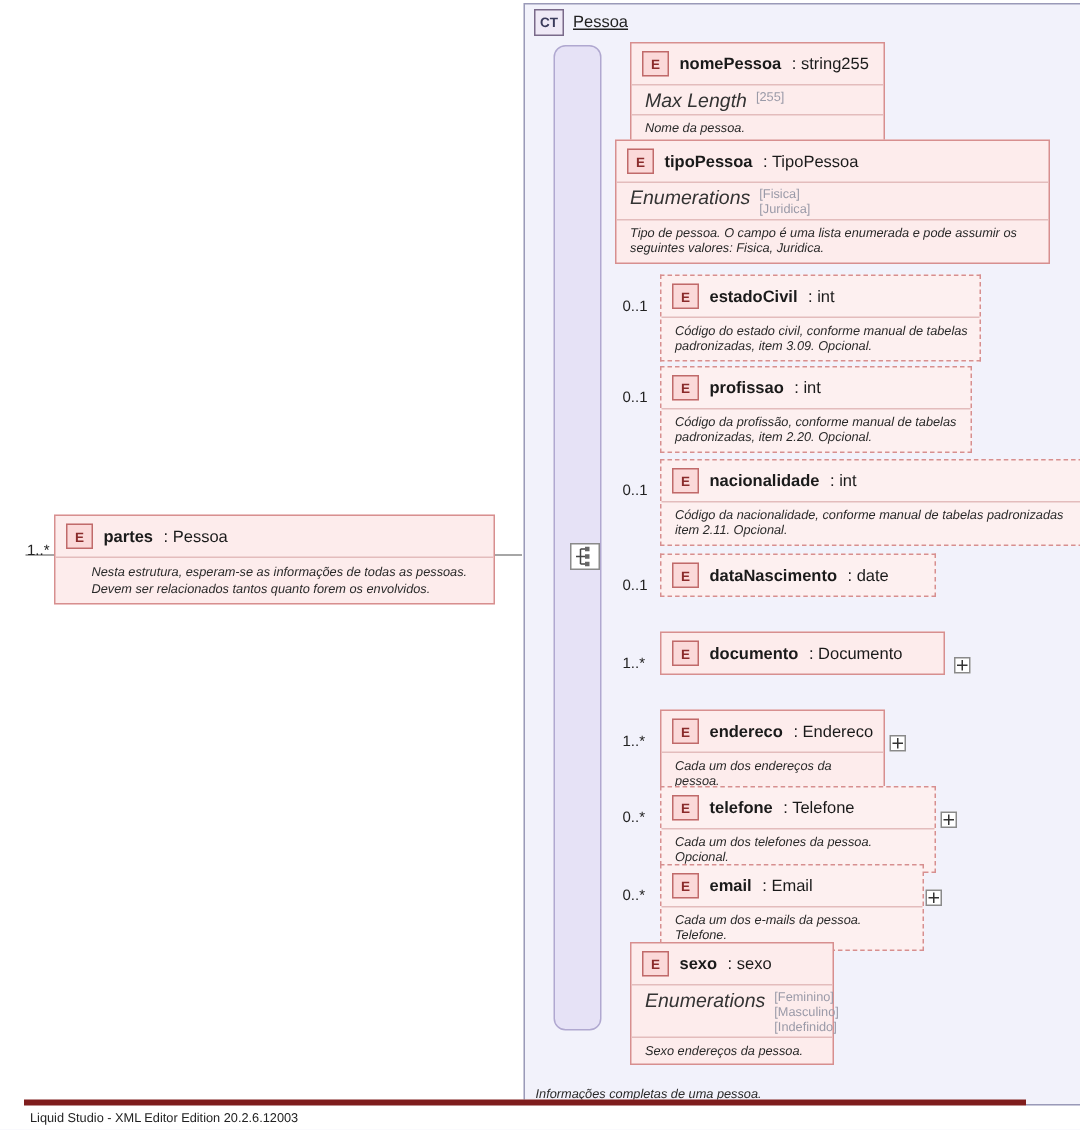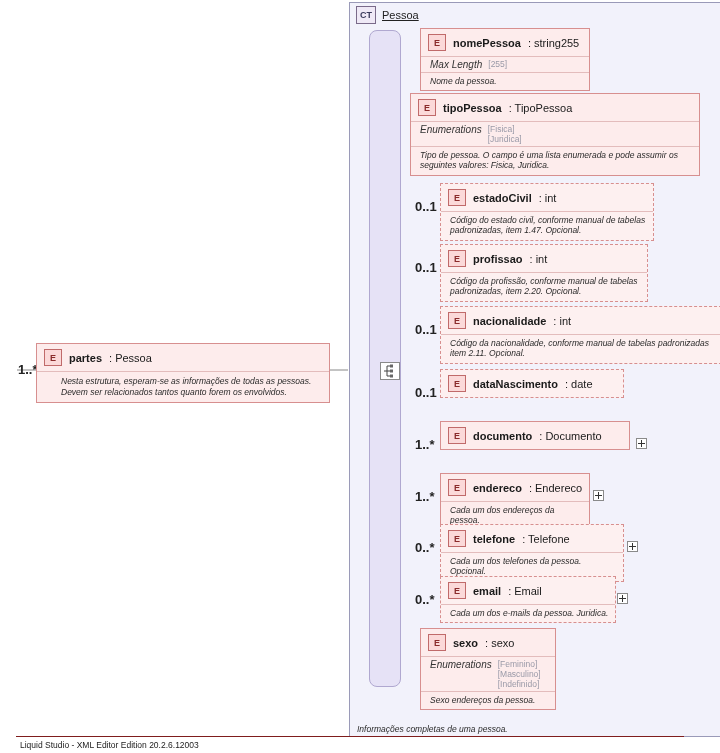--- a/index.html
+++ b/index.html
@@ -41,31 +41,31 @@
   .e-tag{
     width:16px;height:15px;border:1px solid #c06a6a;background:#fbd9d9;
     color:#8a2b2b;font-size:9px;font-weight:bold;display:flex;align-items:center;justify-content:center;
     flex:0 0 auto;
   }
   .node-name{font-size:11px;font-weight:bold;color:#1a1a1a;white-space:pre;}
   .node-type{font-size:11px;color:#1a1a1a;white-space:pre;}
   .facet-row{
     display:flex;gap:6px;padding:2px 8px 2px 9px;border-top:1px solid #e3bcbc;
   }
-  .facet-label{font-size:10px;font-style:italic;color:#333;white-space:nowrap;}
+  .facet-label{font-size:13px;font-style:italic;color:#333;white-space:nowrap;}
   .facet-vals{display:flex;flex-direction:column;gap:0px;}
   .facet-val{font-size:8.5px;color:#9a9aa8;white-space:nowrap;line-height:1.18;}
   .node-doc{
     font-size:8.5px;font-style:italic;color:#2a2a2a;line-height:1.22;
     padding:3px 6px 4px 9px;border-top:1px solid #e3bcbc;
   }
 
   
   .card{
-    position:absolute;font-size:13px;color:#222;white-space:nowrap;font-weight:bold;
+    position:absolute;font-size:10px;color:#222;white-space:nowrap;
   }
 
   
   .plus{
     position:absolute;width:9px;height:9px;border:1px solid #8a8a8a;background:#ffffff;
   }
   .plus:before,.plus:after{
     content:"";position:absolute;background:#333;
   }
   .plus:before{left:1px;top:3.5px;width:7px;height:1px;}
@@ -77,21 +77,21 @@
   }
 
   
   .root-doc{font-size:8.5px;font-style:italic;color:#2a2a2a;line-height:1.25;padding:4px 6px 5px 24px;border-top:1px solid #e3bcbc;}
 
   .ct-footer{
     position:absolute;font-size:8.5px;font-style:italic;color:#2a2a2a;
   }
   .statusbar{
     position:absolute;left:0;bottom:0;width:668px;height:16px;
-    border-top:1px solid #7f1d1d;background:#ffffff;
+    border-top:4px solid #7f1d1d;background:#ffffff;
   }
   .statusbar span{font-size:8.5px;color:#222;padding-left:4px;line-height:16px;display:block;}
 </style>
 </head>
 <body>
 
 <div class="canvas">
 
   <svg class="lines">
 
@@ -182,21 +182,21 @@
     <div class="node-doc">Tipo de pessoa. O campo é uma lista enumerada e pode assumir os seguintes valores: Fisica, Juridica.</div>
   </div>
 
   <div class="card" style="left:399px;top:199px;">0..1</div>
   <div class="node dashed" style="left:424px;top:183px;width:212px;">
     <div class="node-head">
       <div class="e-tag">E</div>
       <div class="node-name">estadoCivil</div>
       <div class="node-type">: int</div>
     </div>
-    <div class="node-doc">Código do estado civil, conforme manual de tabelas padronizadas, item 1.47. Opcional.</div>
+    <div class="node-doc">Código do estado civil, conforme manual de tabelas padronizadas, item 3.09. Opcional.</div>
   </div>
 
   <div class="card" style="left:399px;top:260px;">0..1</div>
   <div class="node dashed" style="left:424px;top:244px;width:206px;">
     <div class="node-head">
       <div class="e-tag">E</div>
       <div class="node-name">profissao</div>
       <div class="node-type">: int</div>
     </div>
     <div class="node-doc">Código da profissão, conforme manual de tabelas padronizadas, item 2.20. Opcional.</div>
@@ -253,21 +253,21 @@
   </div>
   <div class="plus" style="left:611px;top:541px;"></div>
 
   <div class="card" style="left:399px;top:592px;">0..*</div>
   <div class="node dashed" style="left:424px;top:576px;width:174px;">
     <div class="node-head">
       <div class="e-tag">E</div>
       <div class="node-name">email</div>
       <div class="node-type">: Email</div>
     </div>
-    <div class="node-doc">Cada um dos e-mails da pessoa. Juridica.</div>
+    <div class="node-doc">Cada um dos e-mails da pessoa. Telefone.</div>
   </div>
   <div class="plus" style="left:601px;top:593px;"></div>
 
   <div class="node" style="left:404px;top:628px;width:134px;">
     <div class="node-head">
       <div class="e-tag">E</div>
       <div class="node-name">sexo</div>
       <div class="node-type">: sexo</div>
     </div>
     <div class="facet-row">

